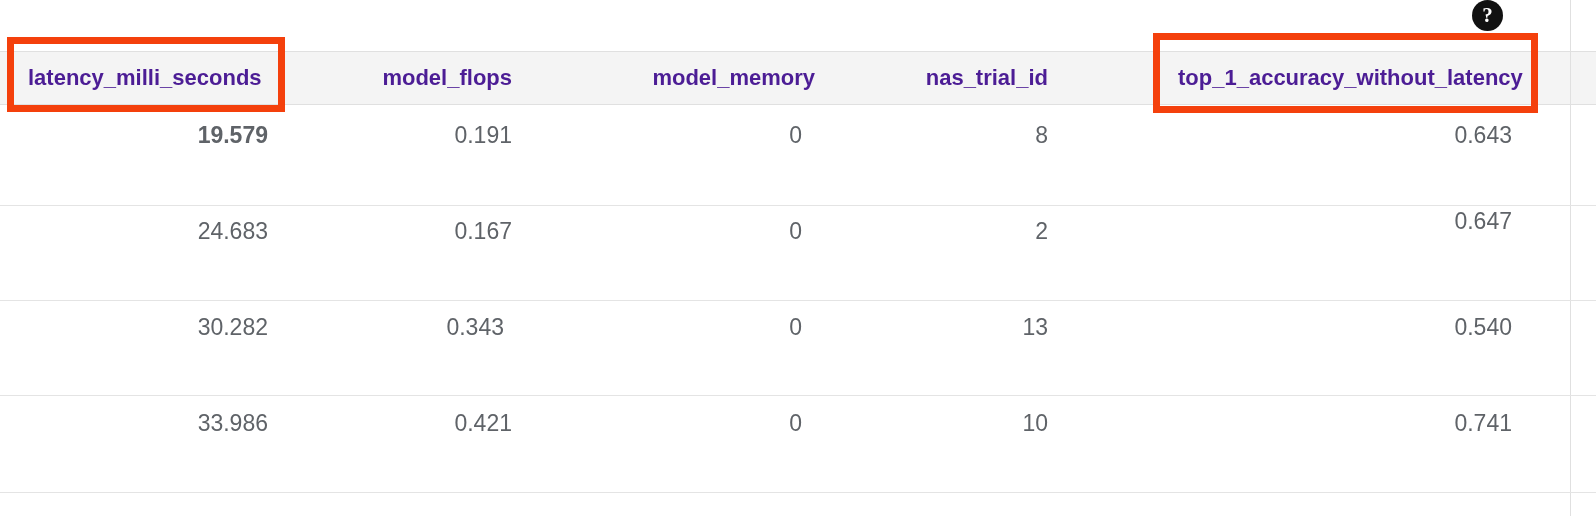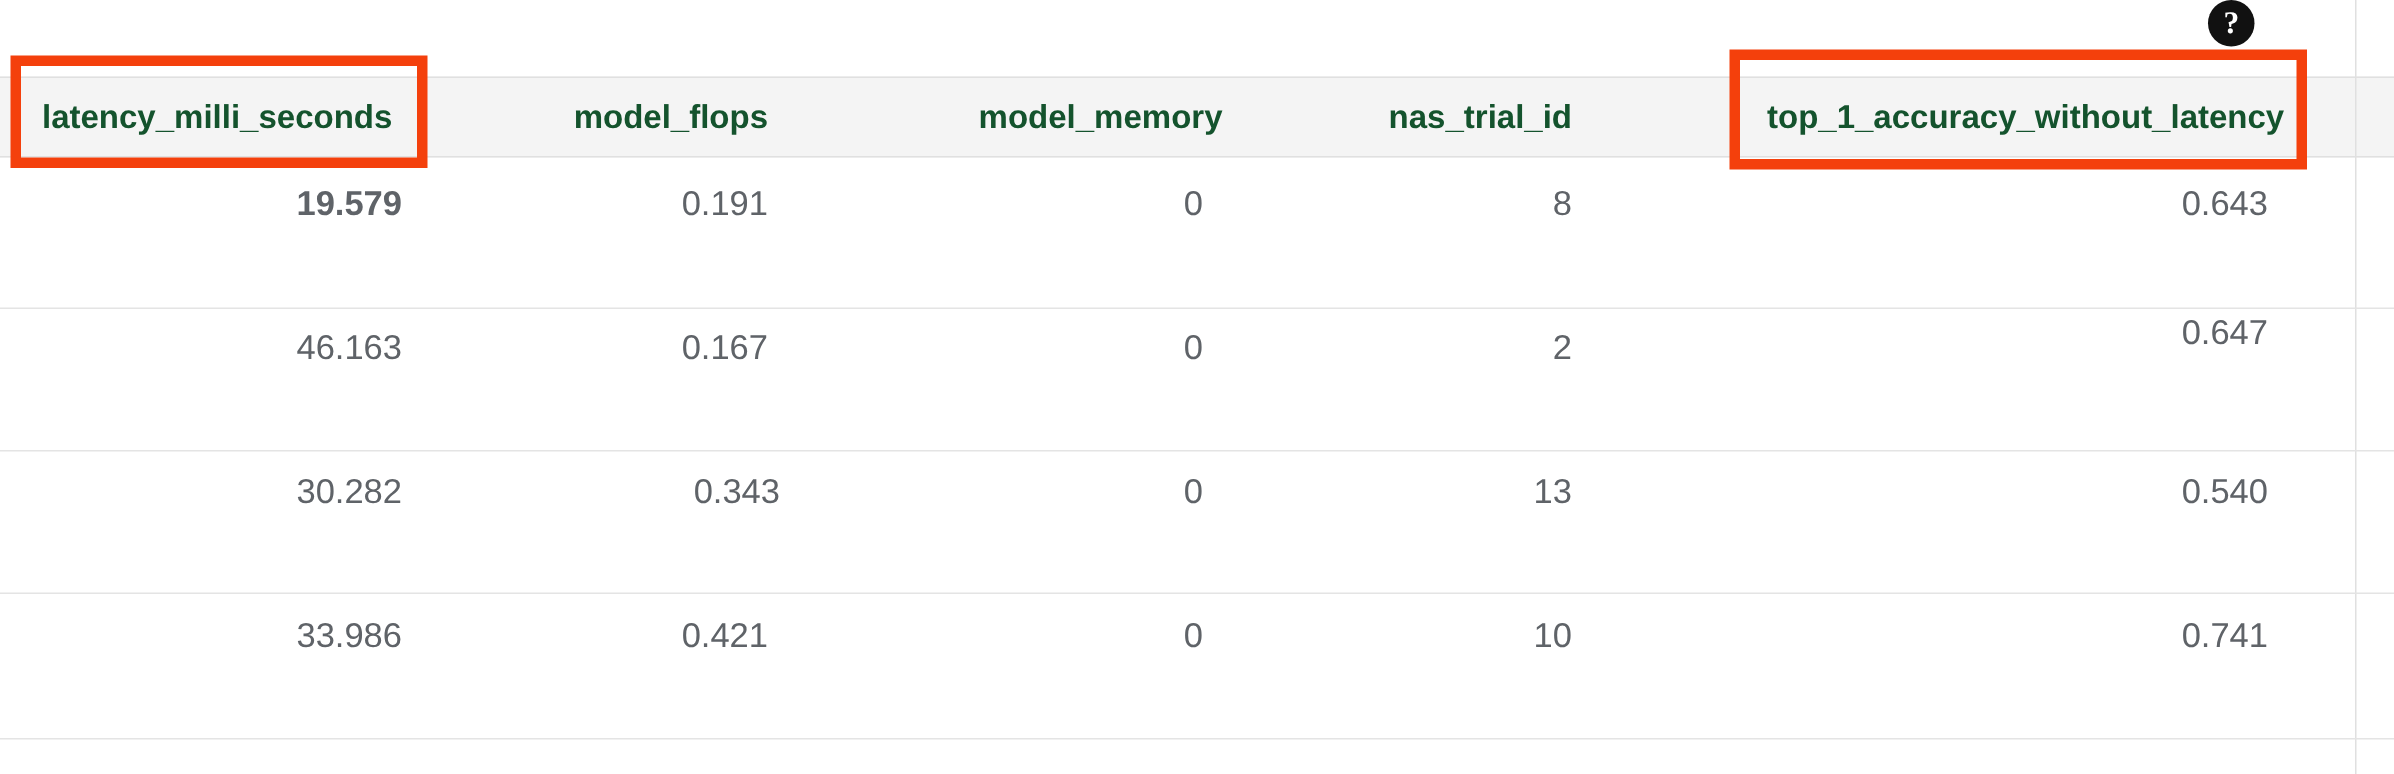--- a/index.html
+++ b/index.html
@@ -63,21 +63,21 @@
     background: #e0e0e0;
   }
 
   .hcell {
     position: absolute;
     top: 53px;
     height: 50px;
     line-height: 50px;
     font-size: 22px;
     font-weight: bold;
-    color: #14532d;
+    color: #4c1d95;
     white-space: nowrap;
     cursor: pointer;
   }
   .hcell.right { text-align: right; }
 
   .row-sep {
     position: absolute;
     left: 0;
     width: 1596px;
     height: 1px;
@@ -122,27 +122,27 @@
       <div class="hcell right" style="left: 575px; width: 240px;">model_memory</div>
       <div class="hcell right" style="left: 808px; width: 240px;">nas_trial_id</div>
       <div class="hcell right" style="left: 1178px; width: 334px;">top_1_accuracy_without_latency</div>
     </div>
   <div id="body-cells">
       <div class="cell" style="left: 28px; width: 240px; top: 118px; font-weight: bold;">19.579</div>
       <div class="cell" style="left: 272px; width: 240px; top: 118px;">0.191</div>
       <div class="cell" style="left: 562px; width: 240px; top: 118px;">0</div>
       <div class="cell" style="left: 808px; width: 240px; top: 118px;">8</div>
       <div class="cell" style="left: 1178px; width: 334px; top: 118px;">0.643</div>
-      <div class="cell" style="left: 28px; width: 240px; top: 214px;">46.163</div>
+      <div class="cell" style="left: 28px; width: 240px; top: 214px;">24.683</div>
       <div class="cell" style="left: 272px; width: 240px; top: 214px;">0.167</div>
       <div class="cell" style="left: 562px; width: 240px; top: 214px;">0</div>
       <div class="cell" style="left: 808px; width: 240px; top: 214px;">2</div>
       <div class="cell" style="left: 1178px; width: 334px; top: 204px;">0.647</div>
       <div class="cell" style="left: 28px; width: 240px; top: 310px;">30.282</div>
-      <div class="cell" style="left: 280px; width: 240px; top: 310px;">0.343</div>
+      <div class="cell" style="left: 264px; width: 240px; top: 310px;">0.343</div>
       <div class="cell" style="left: 562px; width: 240px; top: 310px;">0</div>
       <div class="cell" style="left: 808px; width: 240px; top: 310px;">13</div>
       <div class="cell" style="left: 1178px; width: 334px; top: 310px;">0.540</div>
       <div class="cell" style="left: 28px; width: 240px; top: 406px;">33.986</div>
       <div class="cell" style="left: 272px; width: 240px; top: 406px;">0.421</div>
       <div class="cell" style="left: 562px; width: 240px; top: 406px;">0</div>
       <div class="cell" style="left: 808px; width: 240px; top: 406px;">10</div>
       <div class="cell" style="left: 1178px; width: 334px; top: 406px;">0.741</div>
     </div>
 </div>

